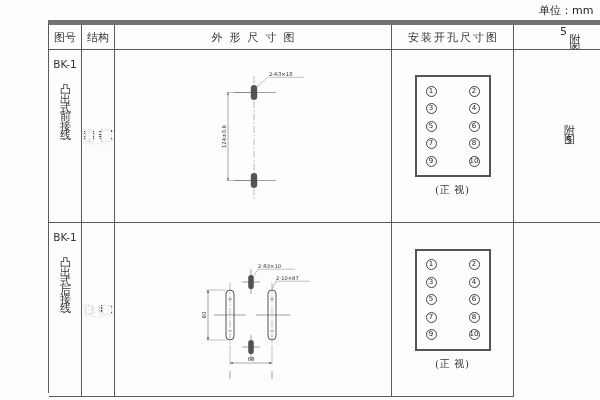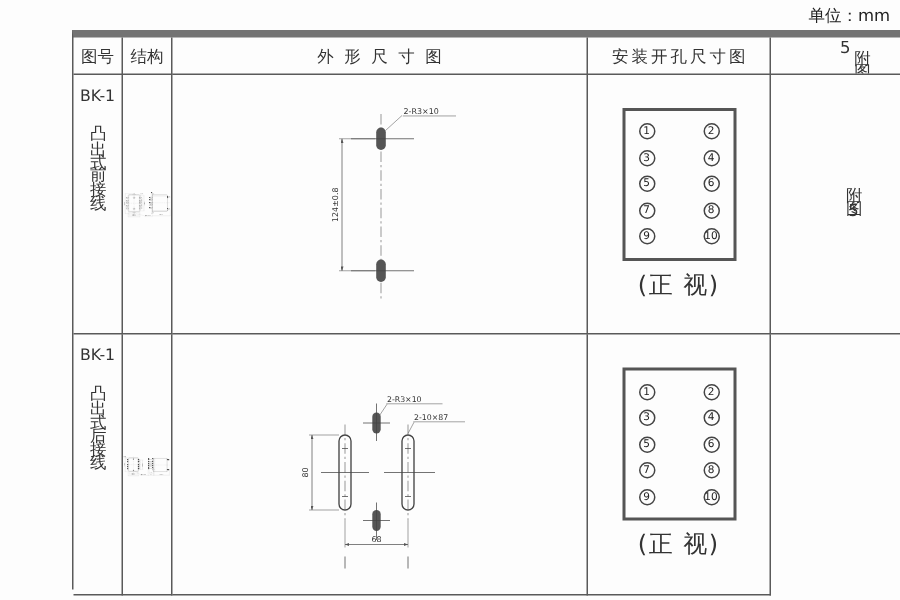--- a/index.html
+++ b/index.html
@@ -16,21 +16,21 @@
   .hdr.sp2 { letter-spacing:2px; text-indent:2px;text-align:center; }
   .vtext { writing-mode:vertical-rl; text-orientation:upright; font-size:11px; letter-spacing:9px; line-height:1; }
   .structcell { flex-direction:column; gap:5px; padding-top:8px; justify-content:flex-start; }
   .structcell .model { font-size:10.5px; }
   .tcell { flex-direction:column; }
   .tbox { width:76px; height:102px; border:2px solid #555; background:#fdfdfd;
           display:flex; flex-direction:column; justify-content:space-evenly; padding:2px 9px; }
   .trow { display:flex; justify-content:space-between; }
   .circ { width:11px; height:11px; border:1px solid #444; border-radius:50%;
           font-size:7px; line-height:9px; text-align:center; color:#222; }
-  .tcap { margin-top:6px; font-size:16px; letter-spacing:1px; }
+  .tcap { margin-top:6px; font-size:10px; letter-spacing:1px;font-family:Liberation Serif, serif; }
   svg { display:block; }
   svg text { font-family:"DejaVu Sans", sans-serif; fill:#333; }
   .ln { stroke:#444; fill:none; stroke-width:0.9; }
   .thin { stroke:#444; fill:none; stroke-width:0.5; }
   .cl { stroke:#666; fill:none; stroke-width:0.45; stroke-dasharray:7 2 1.5 2; }
   .ext { stroke:#666; fill:none; stroke-width:0.4; }
   .dim { stroke:#555; stroke-width:0.5; }
   .blob { fill:#555; stroke:none; }
 </style>
 </head>

